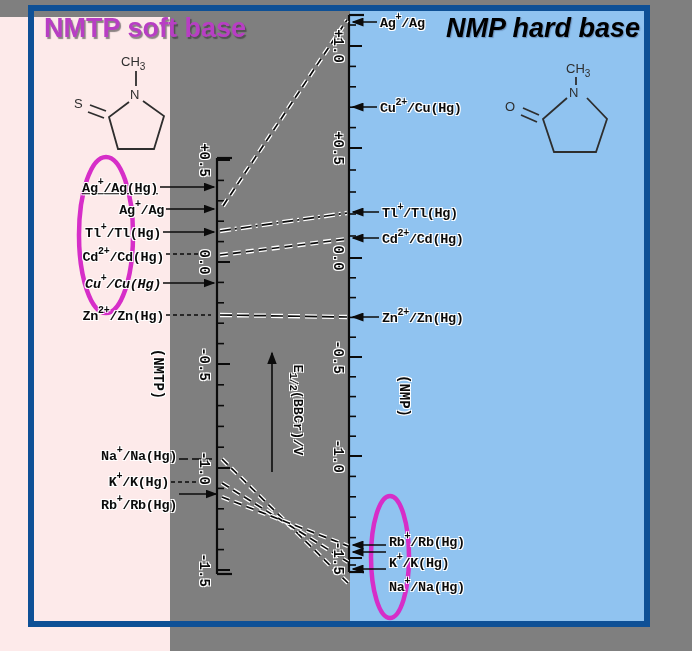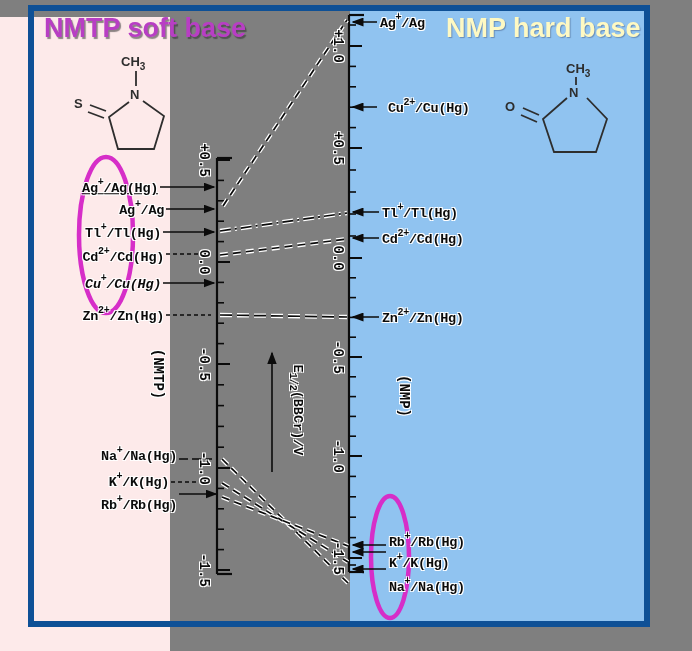--- a/index.html
+++ b/index.html
@@ -5,34 +5,34 @@
   html,body{margin:0;padding:0;background:#7f7f7f;}
   .stage{position:relative;width:692px;height:651px;background:#7f7f7f;overflow:hidden;
          font-family:"Liberation Sans",sans-serif;}
   .panel{position:absolute;}
   .pink{left:0;top:17px;width:170px;height:634px;background:#fdeaea;z-index:1;}
   .blue{left:350px;top:11px;width:294px;height:610px;background:#90c3f0;z-index:1;}
   .frame{position:absolute;left:28px;top:5px;width:622px;height:622px;box-sizing:border-box;
          border:6px solid #0e5096;z-index:6;pointer-events:none;}
   .title{position:absolute;font-size:27px;font-weight:bold;white-space:nowrap;z-index:4;}
   .title.left{left:44px;top:13px;color:#b83ec4;text-shadow:1.5px 1.5px 1px rgba(45,45,45,.55);}
-  .title.right{left:446px;top:13px;color:#fef9c3;text-shadow:1px 1px 1px rgba(30,40,80,.35);}
+  .title.right{left:446px;top:13px;color:#000000;text-shadow:1px 1px 1px rgba(30,40,80,.35);font-style:italic;}
   svg.fig{position:absolute;left:0;top:0;z-index:3;}
   .halo{text-shadow:-1px -1px 0 #fff,1px -1px 0 #fff,-1px 1px 0 #fff,1px 1px 0 #fff;}
   .species{position:absolute;transform:translateY(-50%);z-index:4;white-space:nowrap;
            font-family:"Liberation Mono","DejaVu Sans Mono",monospace;font-size:13.5px;
            font-weight:bold;color:#0b0b0b;letter-spacing:-.3px;}
   .species sup{font-size:10px;position:relative;top:-1px;}
   .vlabel{position:absolute;transform:translate(-50%,-50%) rotate(90deg);z-index:4;
           font-family:"Liberation Mono","DejaVu Sans Mono",monospace;font-size:14px;
           font-weight:bold;color:#0b0b0b;white-space:nowrap;}
   .axisname{font-size:14px;}
   .elabel{font-size:13.5px;}
   .elabel sub{font-size:10px;}
-  .atom{position:absolute;z-index:4;font-size:13px;font-weight:bold;color:#2e2e2e;white-space:nowrap;}
+  .atom{position:absolute;z-index:4;font-size:13px;font-weight:normal;color:#2e2e2e;white-space:nowrap;}
   .atom sub{font-size:10px;}
 </style>
 </head>
 <body>
 
 <div class="stage">
 
   <div class="panel pink"></div>
   <div class="panel blue"></div>
 
@@ -177,20 +177,20 @@
     <div class="species halo" style="top: 187px; right: 534px; text-decoration: underline;"><span>Ag</span><sup>+</sup><span>/Ag(Hg)</span></div>
     <div class="species halo" style="top: 209px; right: 528px;"><span>Ag</span><sup>+</sup><span>/Ag</span></div>
     <div class="species halo" style="top: 232px; right: 531px;"><span>Tl</span><sup>+</sup><span>/Tl(Hg)</span></div>
     <div class="species halo" style="top: 256px; right: 528px;"><span>Cd</span><sup>2+</sup><span>/Cd(Hg)</span></div>
     <div class="species halo" style="top: 283px; right: 531px; font-style: italic;"><span>Cu</span><sup>+</sup><span>/Cu(Hg)</span></div>
     <div class="species halo" style="top: 315px; right: 528px;"><span>Zn</span><sup>2+</sup><span>/Zn(Hg)</span></div>
     <div class="species halo" style="top: 455px; right: 515px;"><span>Na</span><sup>+</sup><span>/Na(Hg)</span></div>
     <div class="species halo" style="top: 481px; right: 523px;"><span>K</span><sup>+</sup><span>/K(Hg)</span></div>
     <div class="species halo" style="top: 504px; right: 515px;"><span>Rb</span><sup>+</sup><span>/Rb(Hg)</span></div>
     <div class="species halo" style="top: 22px; left: 380px;"><span>Ag</span><sup>+</sup><span>/Ag</span></div>
-    <div class="species halo" style="top: 107px; left: 388px;"><span>Cu</span><sup>2+</sup><span>/Cu(Hg)</span></div>
+    <div class="species halo" style="top: 107px; left: 380px;"><span>Cu</span><sup>2+</sup><span>/Cu(Hg)</span></div>
     <div class="species halo" style="top: 212px; left: 382px;"><span>Tl</span><sup>+</sup><span>/Tl(Hg)</span></div>
     <div class="species halo" style="top: 238px; left: 382px;"><span>Cd</span><sup>2+</sup><span>/Cd(Hg)</span></div>
     <div class="species halo" style="top: 317px; left: 382px;"><span>Zn</span><sup>2+</sup><span>/Zn(Hg)</span></div>
     <div class="species halo" style="top: 541px; left: 389px;"><span>Rb</span><sup>+</sup><span>/Rb(Hg)</span></div>
     <div class="species halo" style="top: 562px; left: 389px;"><span>K</span><sup>+</sup><span>/K(Hg)</span></div>
     <div class="species halo" style="top: 586px; left: 389px;"><span>Na</span><sup>+</sup><span>/Na(Hg)</span></div>
   </div>
 
 </body></html>

